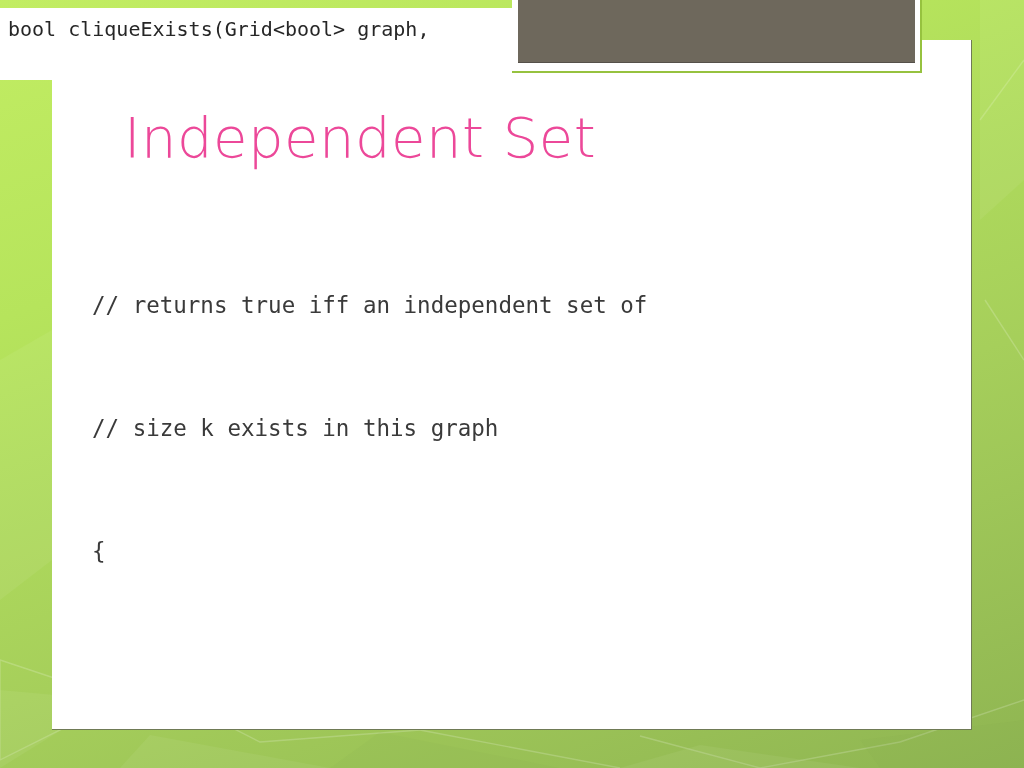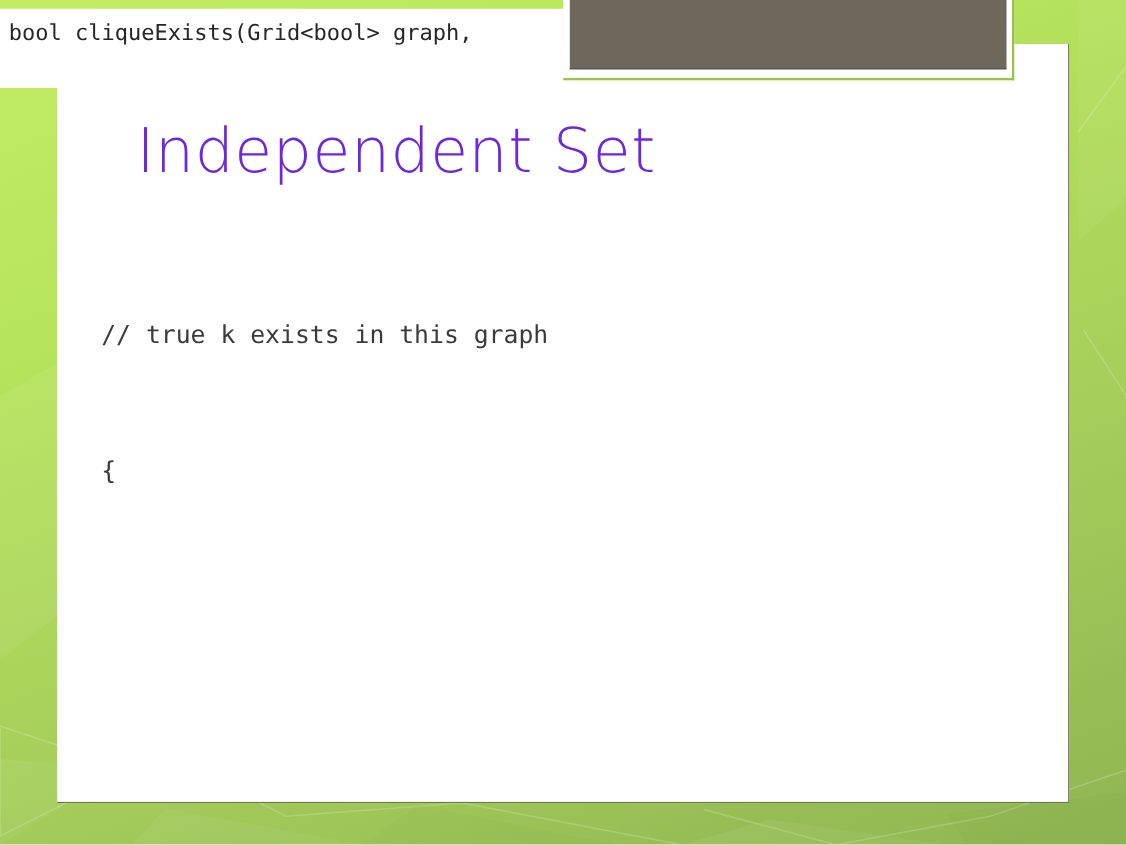--- a/index.html
+++ b/index.html
@@ -95,21 +95,21 @@
   }
 
   
   .slide-title {
     position: absolute;
     left: 124px;
     top: 104px;
     font-family: "DejaVu Sans", "Liberation Sans", sans-serif;
     font-size: 56px;
     font-weight: 300;
-    color: #6d28d9;
+    color: #ec4899;
     letter-spacing: 0.5px;
     line-height: 68px;
     white-space: nowrap;
   }
 
   
   .code-body {
     position: absolute;
     left: 92px;
     top: 203px;
@@ -159,21 +159,22 @@
 
   <div class="top-code-box"><div class="top-code-line">bool cliqueExists(Grid&lt;bool&gt; graph,</div></div>
 
   <div class="dark-rect-frame">
     <div class="dark-rect"></div>
   </div>
 
   <div class="slide-title">Independent Set</div>
 
   <div class="code-body">
-    <div class="code-line">// true k exists in this graph</div>
+    <div class="code-line">// returns true iff an independent set of</div>
+    <div class="code-line">// size k exists in this graph</div>
     <div class="code-line">{</div>
     
     
     
     
     
     
     
     
   </div>

